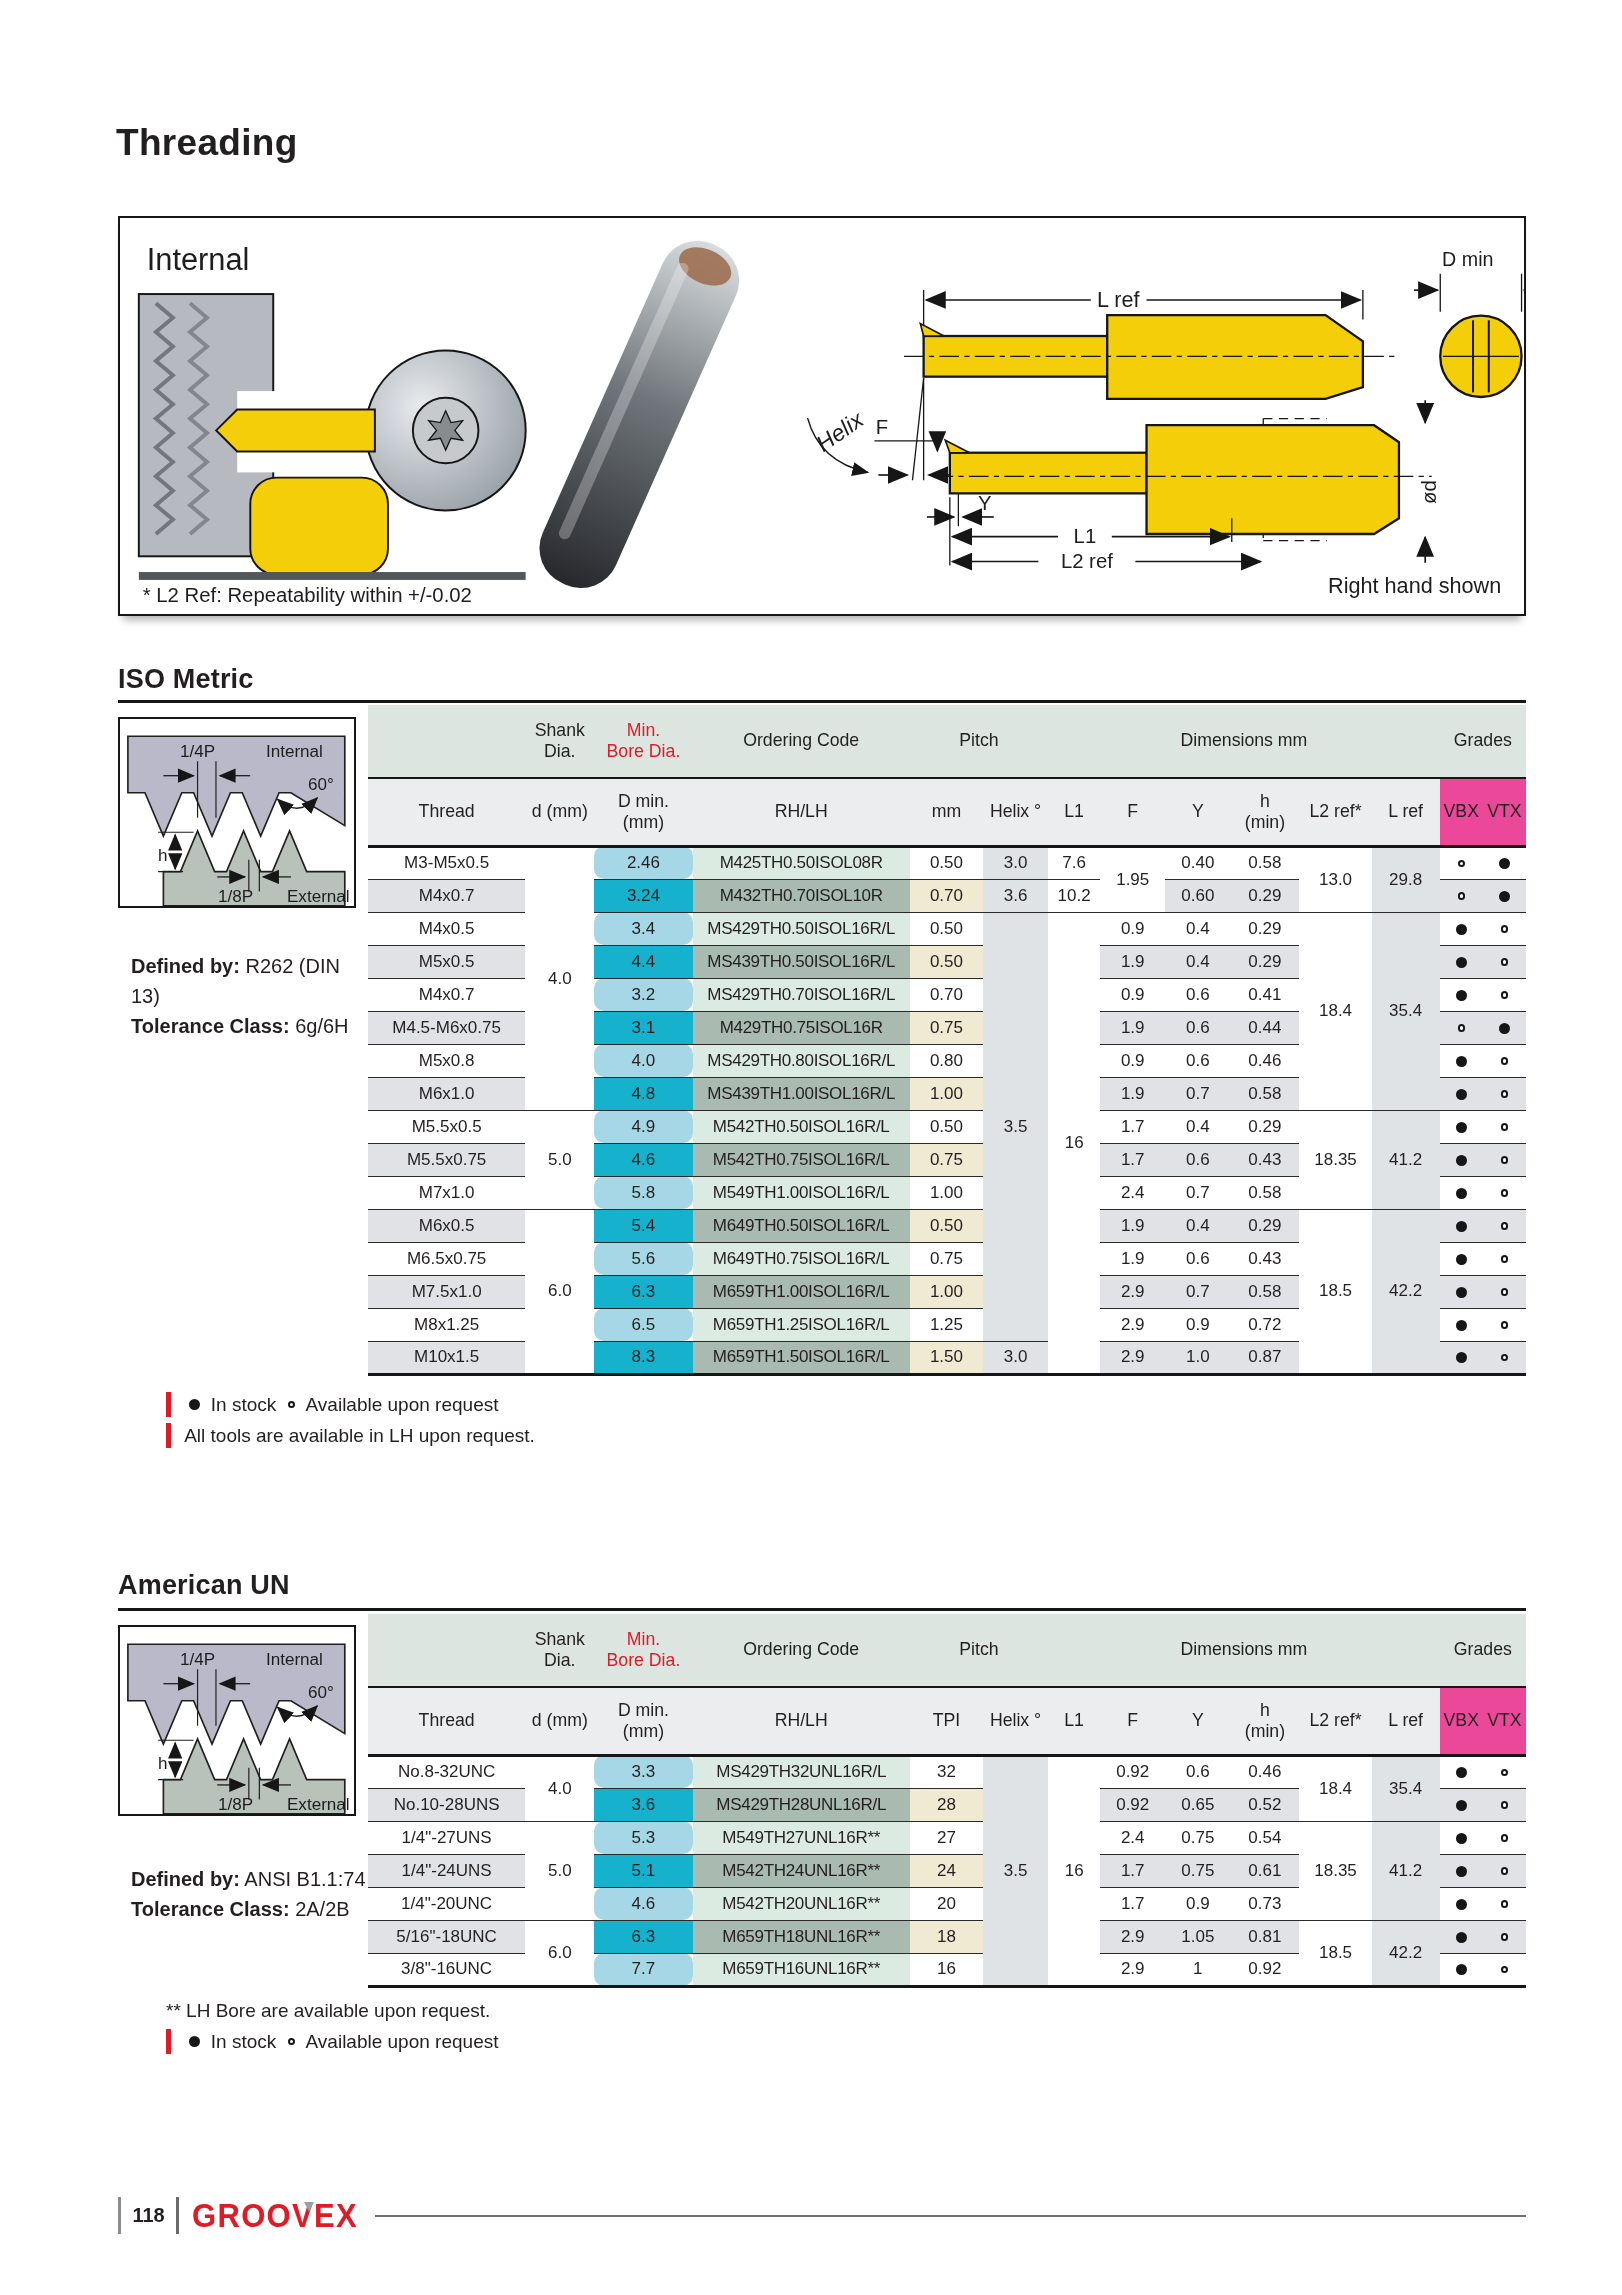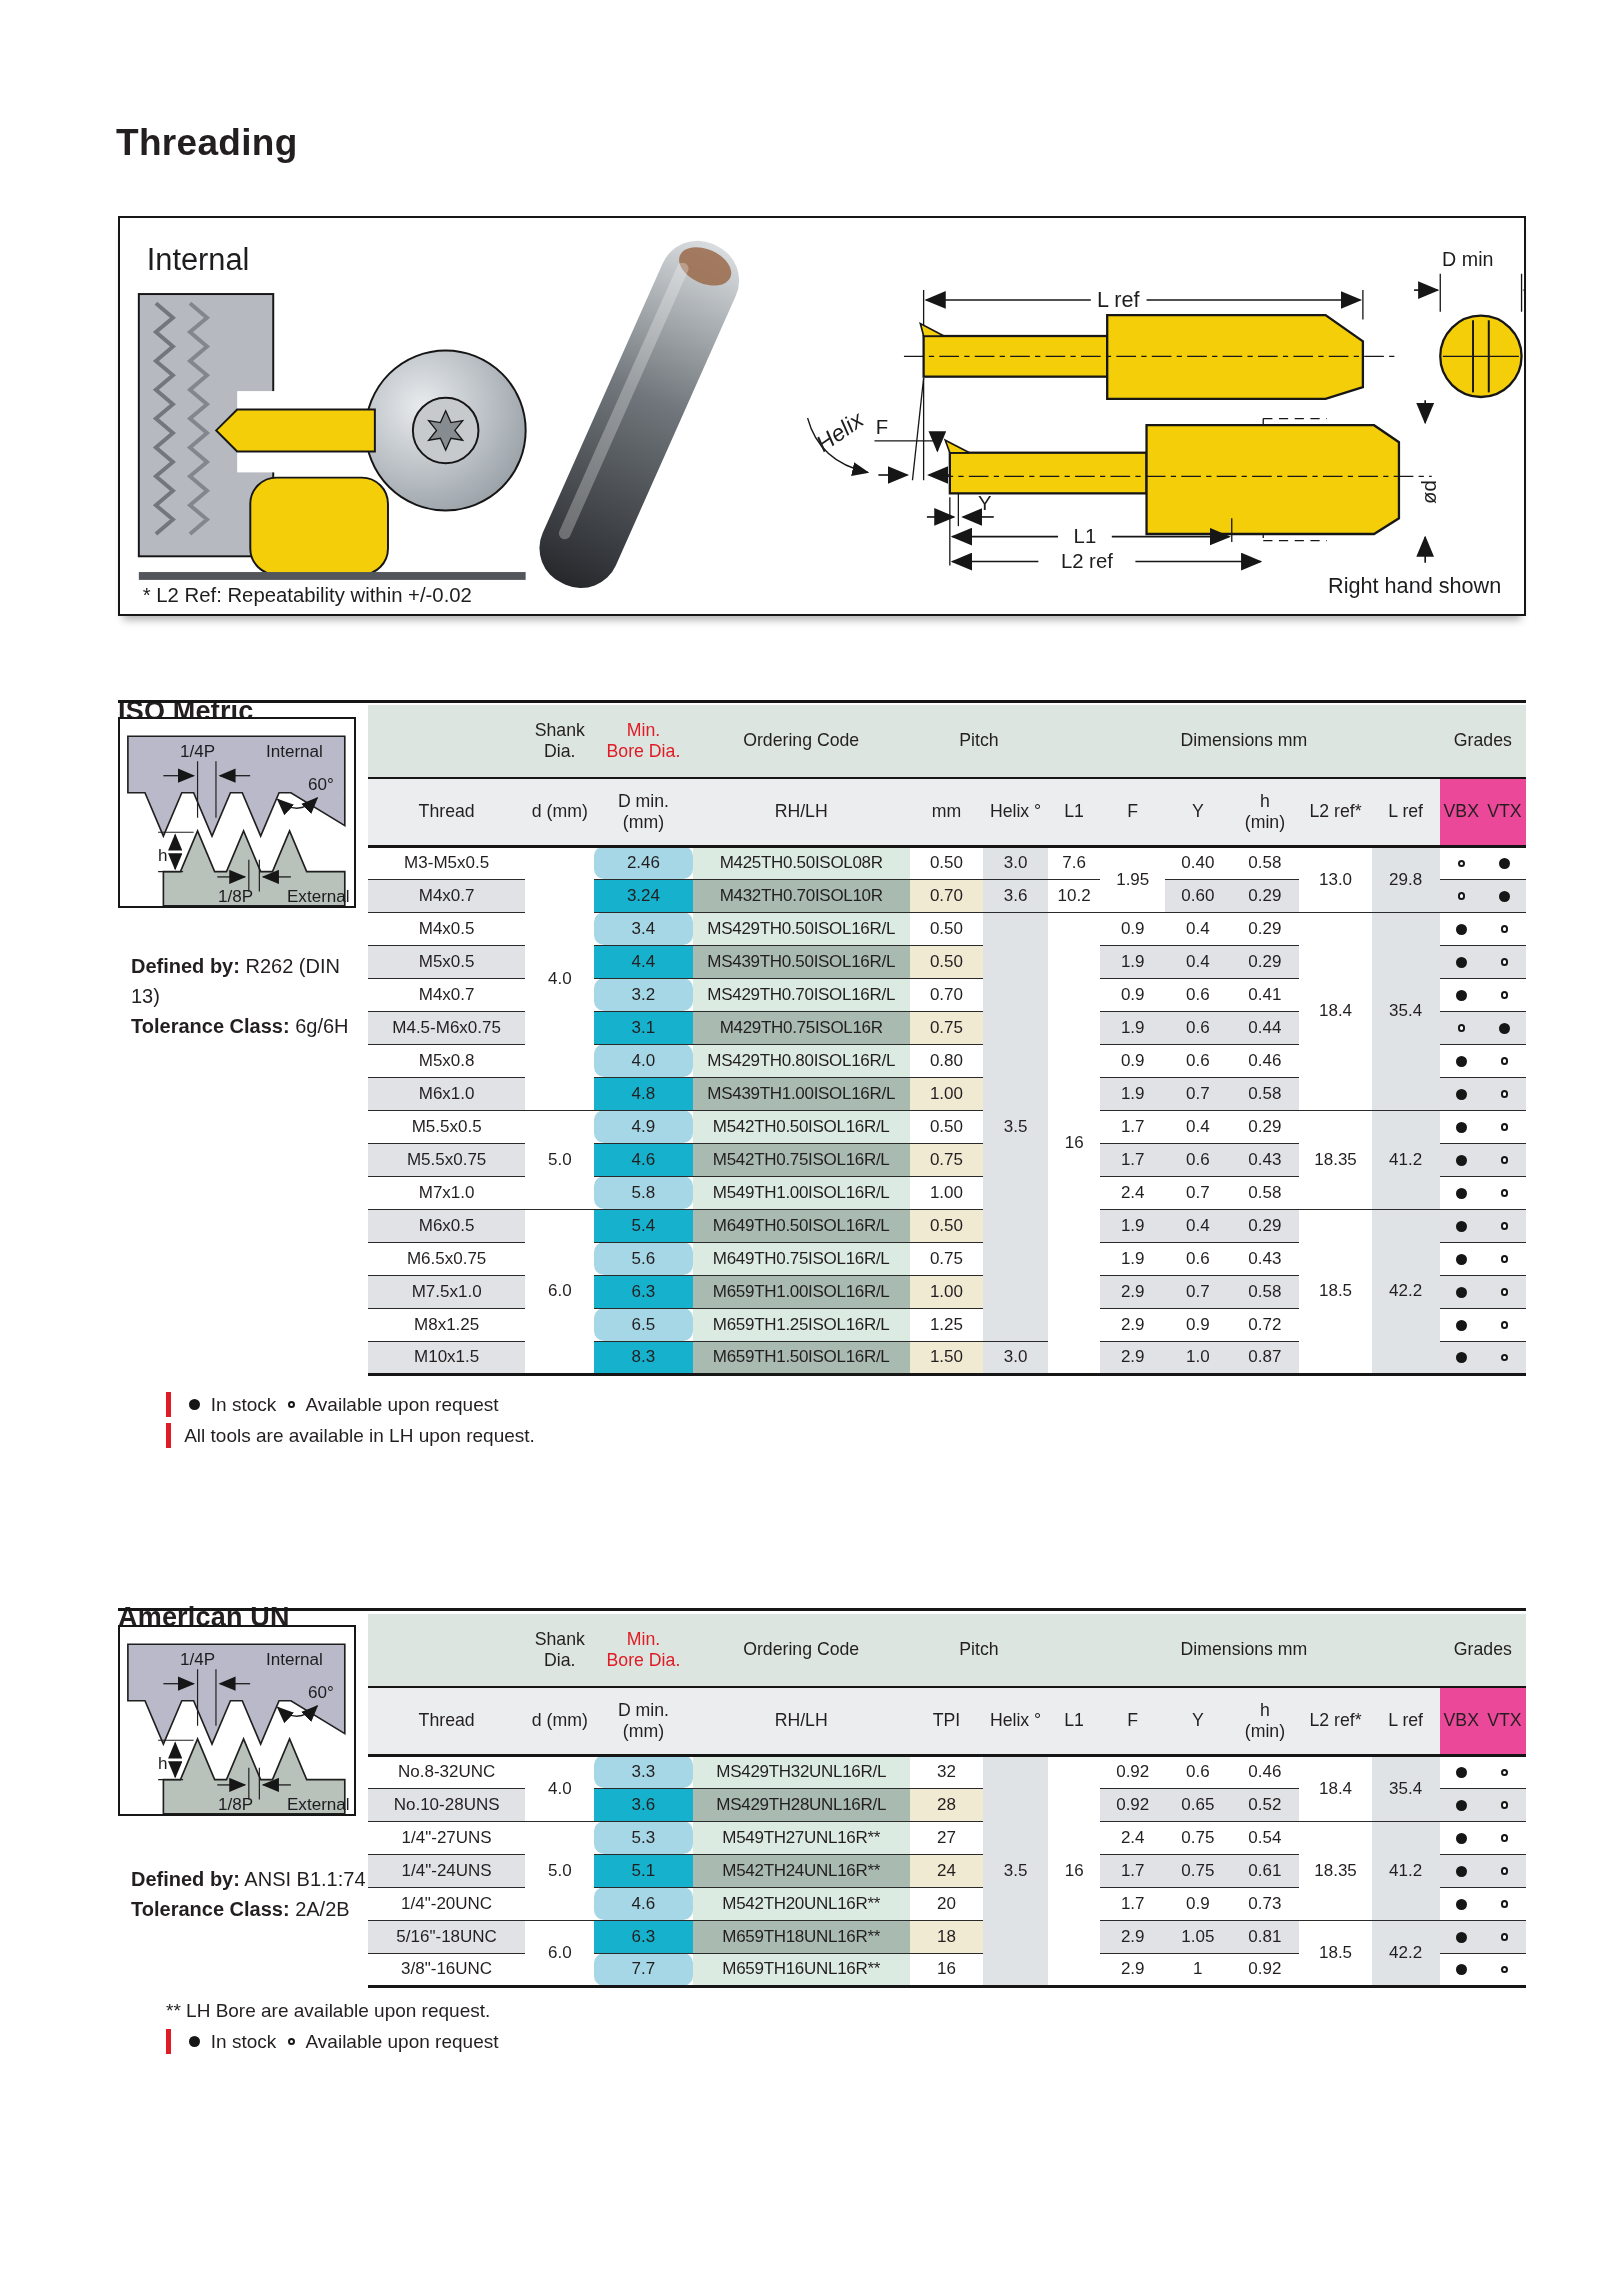--- a/index.html
+++ b/index.html
@@ -3,21 +3,21 @@
 <meta charset="utf-8">
 <style>
   html,body{margin:0;padding:0;background:#fff;}
   *{box-sizing:border-box;}
   #page{position:relative;width:1623px;height:2295px;background:#fff;overflow:hidden;
         font-family:"Liberation Sans",sans-serif;color:#231f20;}
   .abs{position:absolute;}
 
   
   #threading-title{left:116px;top:122px;font-size:37px;font-weight:700;letter-spacing:0.3px;}
-  .sec-title{font-size:27px;font-weight:700;letter-spacing:0.2px;margin-top:32px;}
+  .sec-title{font-size:27px;font-weight:700;letter-spacing:0.2px;}
   .sec-rule{height:3.3px;background:#161616;width:1408px;left:118px;}
 
   
   #internal-panel{left:118px;top:216px;width:1408px;height:400px;border:2.6px solid #161616;
                   background:#fff;box-shadow:0 9.2px 7.9px -5.2px rgba(0,0,0,.30);}
   #internal-panel svg{display:block;width:100%;height:100%;}
   svg text{fill:#1d1d1f;}
 
   
   .profile-box{width:238px;height:191px;border:2.6px solid #161616;background:#fff;left:118px;}
@@ -649,15 +649,22 @@
     <span>** LH Bore are available upon request.</span>
   </div>
   <div class="abs note-line" style="top:2029px">
     <span class="redbar"></span>
     <span class="dot filled"></span>
     <span>In stock</span>
     <span class="dot open"></span>
     <span>Available upon request</span>
   </div>
 
+  <div id="footer" class="abs">
+    <span class="fbar"></span>
+    <span id="page-num">118</span>
+    <span class="fbar" style="background:#6a6a6a"></span>
+    <span id="brand-logo"><span>GROOVEX</span><span class="logo-notch"></span></span>
+    <span id="footer-line"></span>
+  </div>
 
 </div>
 
 
 </body></html>

